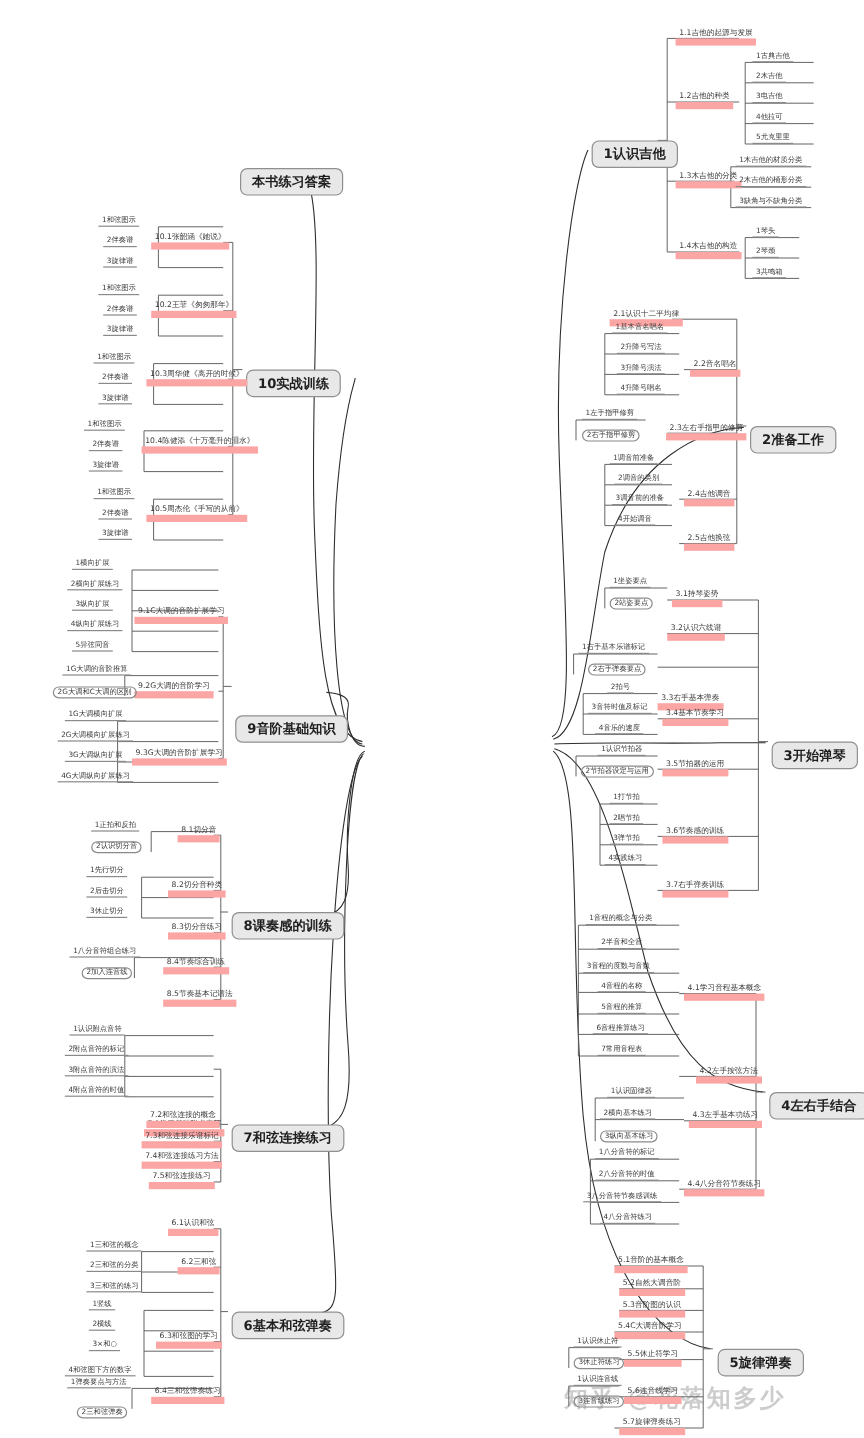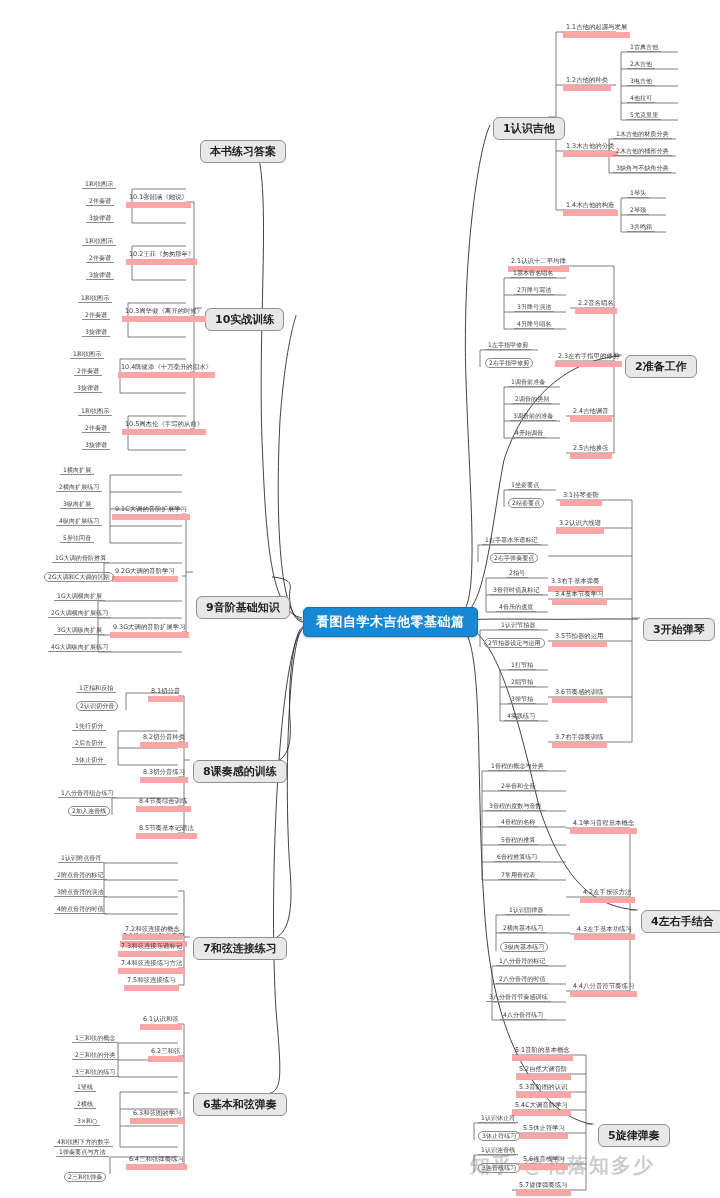--- a/index.html
+++ b/index.html
@@ -268,21 +268,20 @@
       <path d="M120,1092 L120,1147"></path>
       <path d="M120,1092 L178,1092"></path>
         <path d="M120,1109 L178,1109"></path>
       <path d="M120,1126 L178,1126"></path>
         <path d="M120,1147 L178,1147"></path>
       <path d="M110,1157 L110,1174"></path>
         <path d="M110,1157 L178,1157"></path>
     </g>
   </svg>
 
-  <div class="node root" id="root-node" style="left:303px;top:607px;">看图自学木吉他零基础篇</div>
 
   <div class="wm">知乎 @花落知多少</div>
 
 <div class="node lvl1" style="left: 200px; top: 140px;">本书练习答案</div>
     <div class="node lvl1" style="left: 205px; top: 308px;">10实战训练</div>
     <div class="node lvl2" style="left: 126px; top: 193px;">10.1张韶涵《她说》</div>
     <div class="node lvl3" style="left: 82px; top: 180px;">1和弦图示</div>
     <div class="node lvl3" style="left: 86px; top: 197px;">2伴奏谱</div>
     <div class="node lvl3" style="left: 86px; top: 214px;">3旋律谱</div>
     <div class="node lvl2" style="left: 126px; top: 250px;">10.2王菲《匆匆那年》</div>

